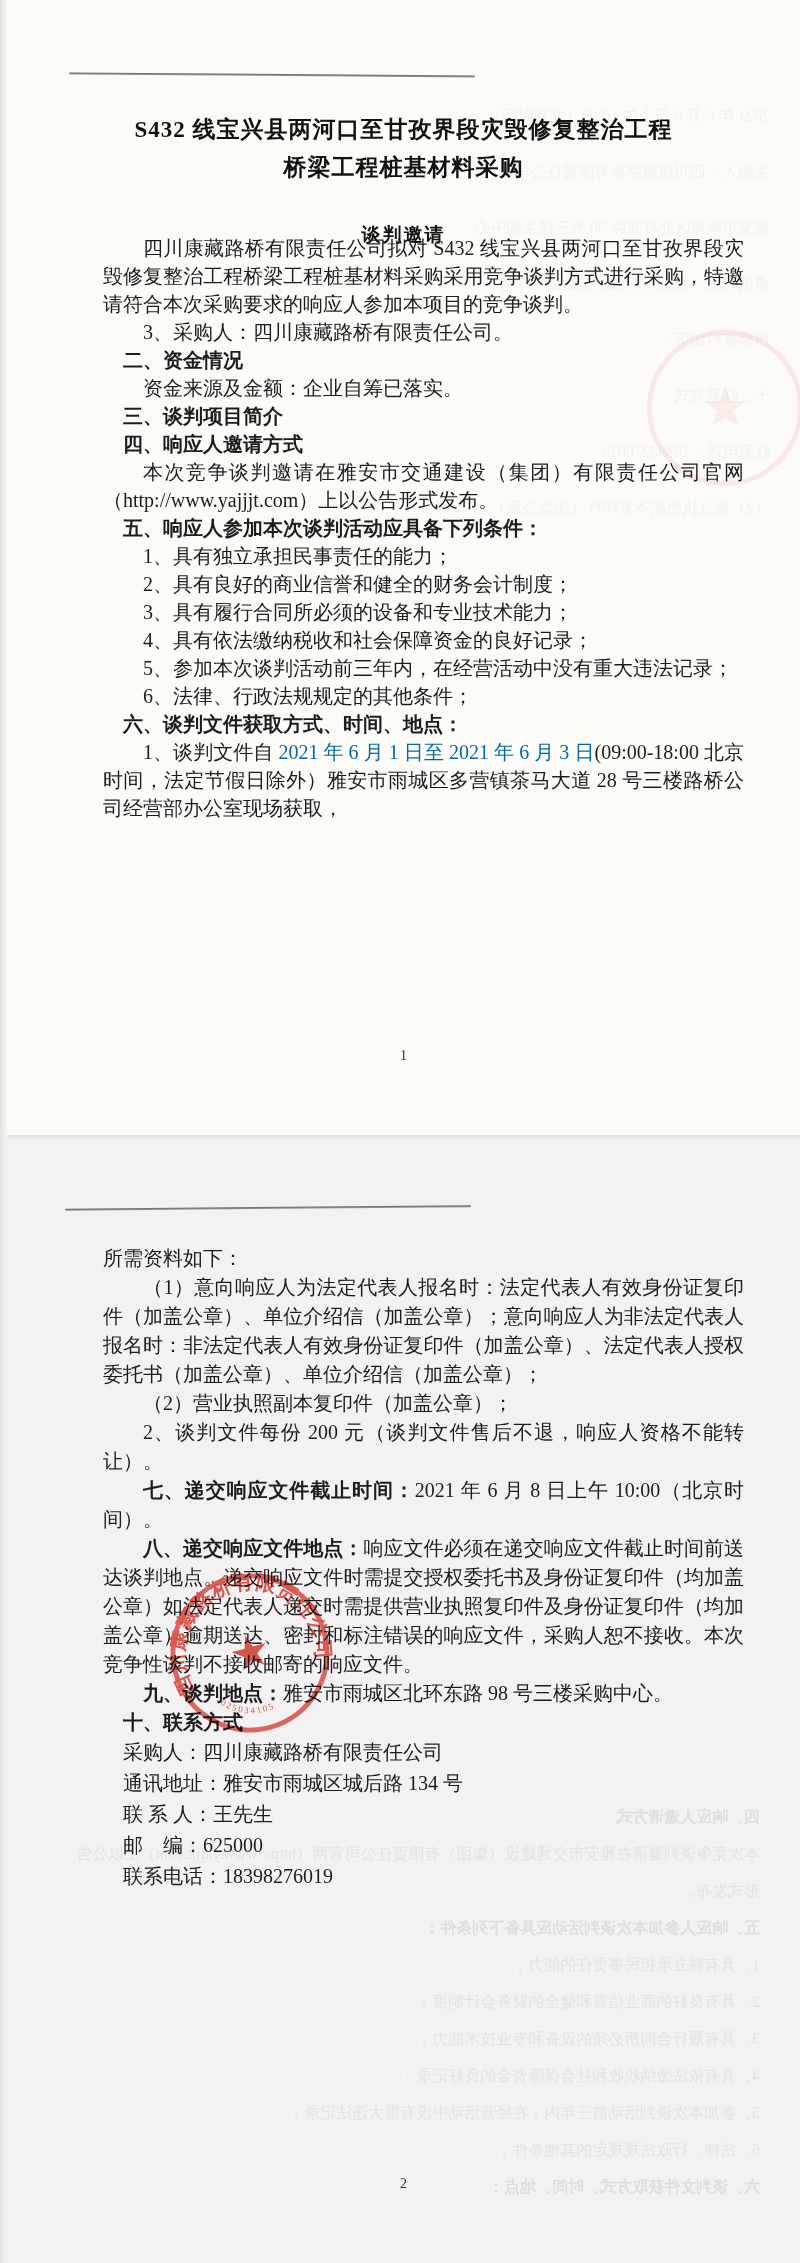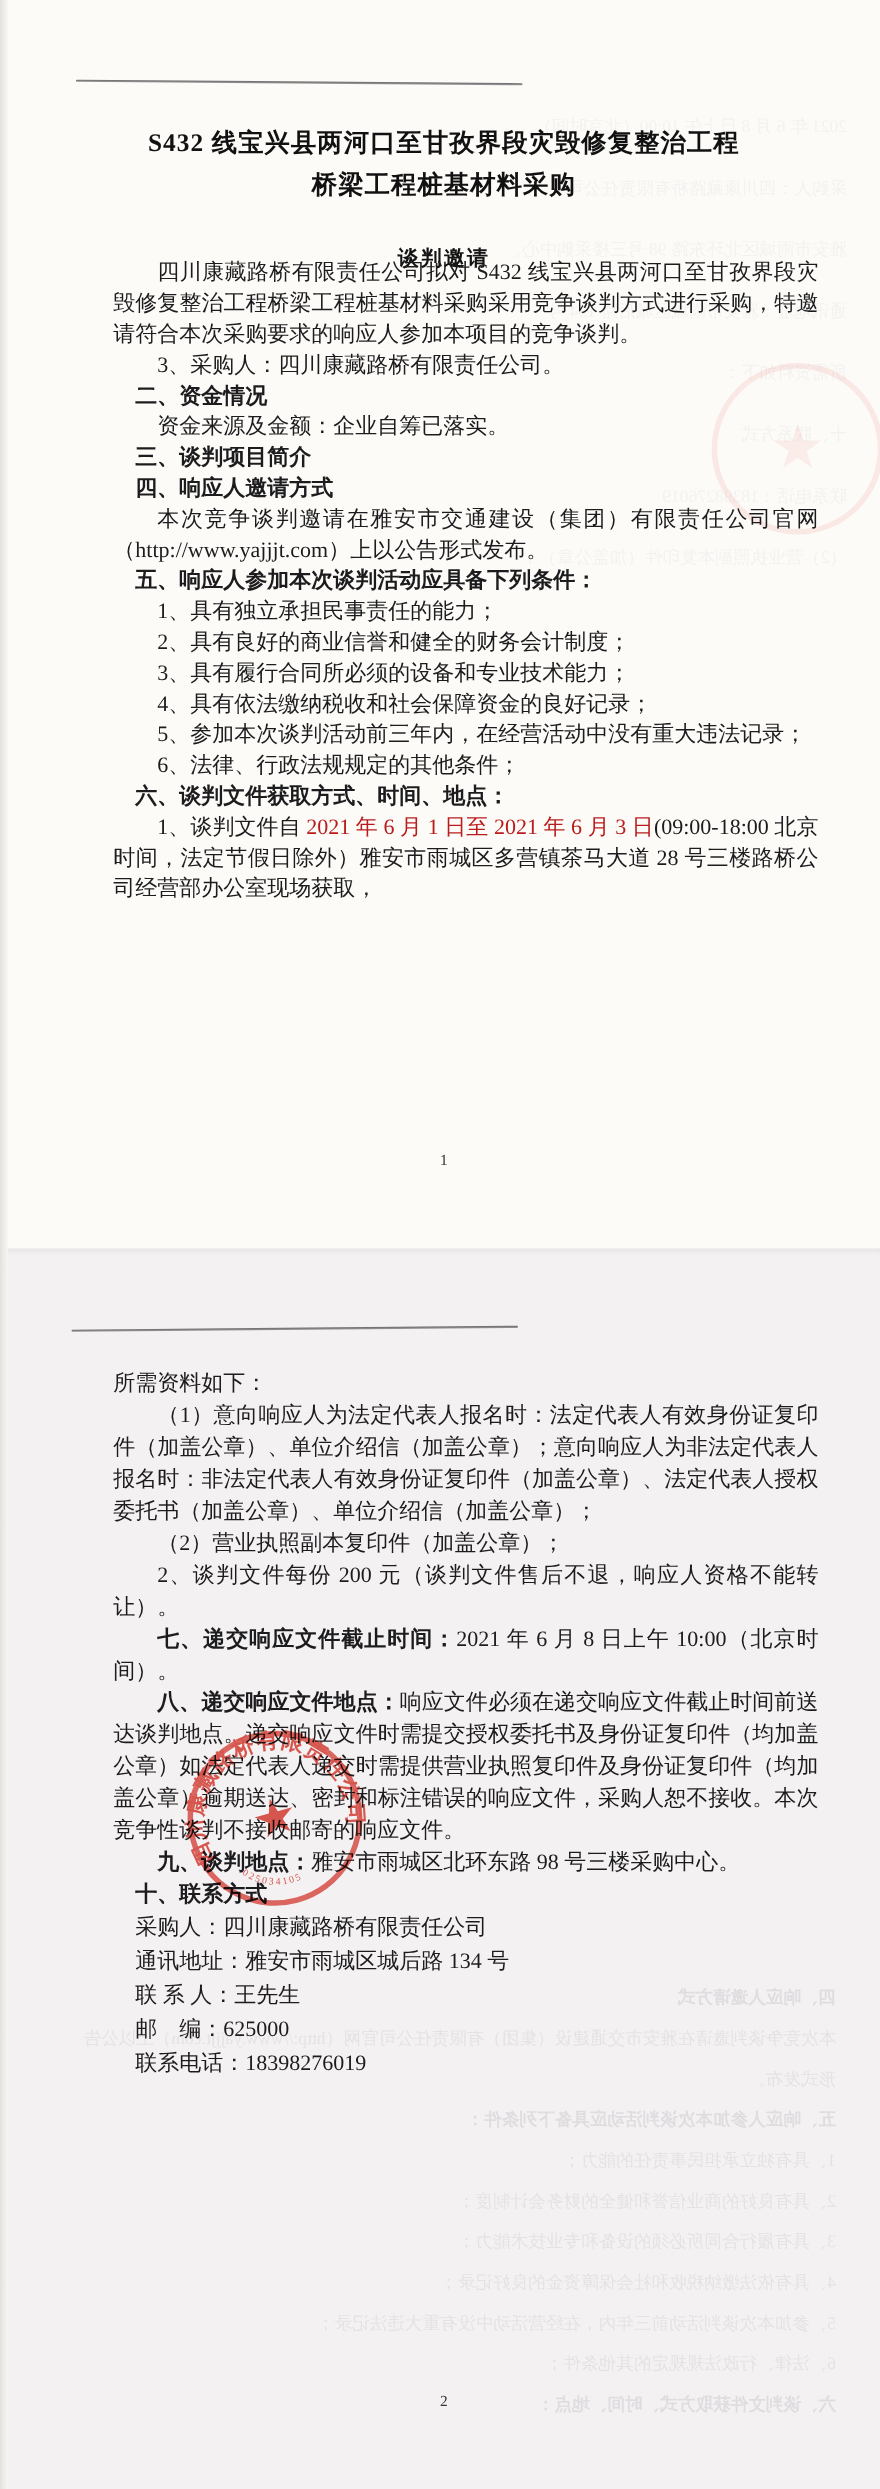--- a/index.html
+++ b/index.html
@@ -29,21 +29,21 @@
   
   .flow{position:absolute;left:96px;right:56px;font-size:20px;line-height:28px;
     text-align:justify;color:#1c1c1e;}
   .flow-p1{top:234px;}
   .flow-p2{top:108px;line-height:29px;}
   .flow p{margin:0;}
   .hd{font-weight:bold;text-align:left;padding-left:20px;}
   .ind{text-indent:2em;}
   .noind{text-indent:0;}
   b.lbl{font-weight:bold;}
-  .red{color:#b91c1c;font-family:Liberation Serif, serif;}
+  .red{color:#0369a1;font-family:Liberation Serif, serif;}
   .uline{text-decoration:underline;text-underline-offset:3px;}
   .contact{line-height:31px;text-align:left;padding-left:20px;white-space:pre-wrap;}
   .date-line{text-align:right;padding-right:84px;margin-top:3px;}
   .page-num{position:absolute;left:0;right:0;text-align:center;font-size:14px;color:#333;}
   .pn1{top:1048px;}
   .pn2{top:1040px;}
   
   .ghost{position:absolute;transform:scaleX(-1);filter:blur(0.7px);
     font-size:16px;color:rgba(95,95,115,0.10);text-align:left;pointer-events:none;}
   .ghost p{margin:0;}

